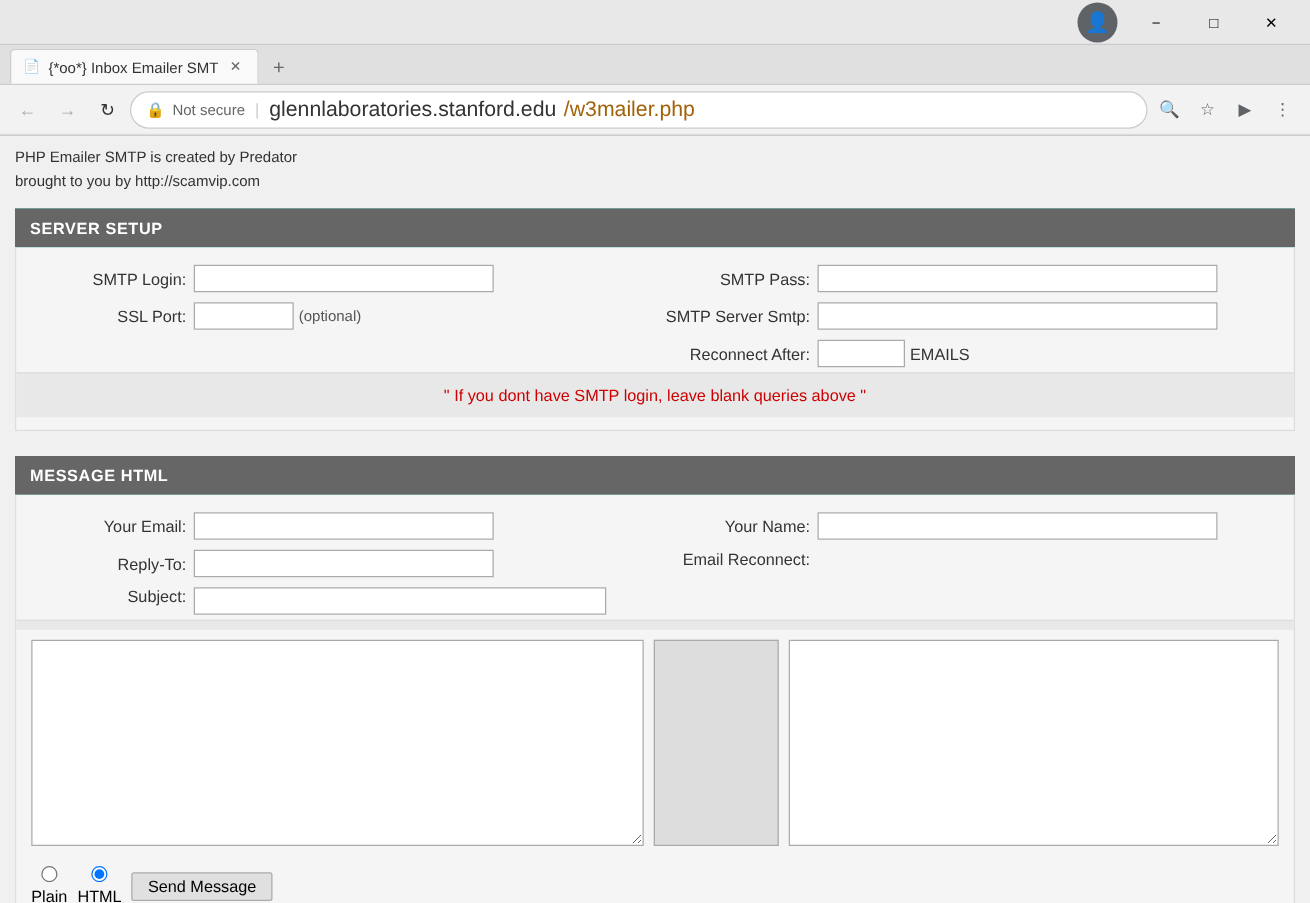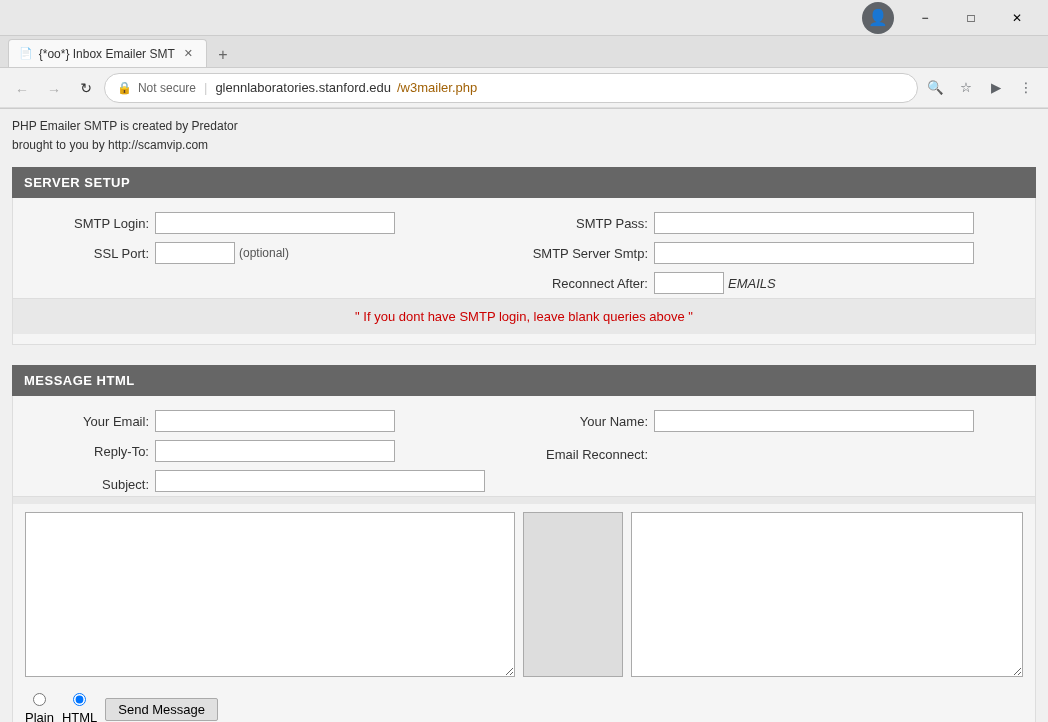--- a/index.html
+++ b/index.html
@@ -114,21 +114,21 @@
       border: 1px solid #ccc;
       border-radius: 20px;
       padding: 4px 12px;
       height: 30px;
       gap: 6px;
     }
 
     .lock-icon { color: #666; font-size: 12px; }
     .not-secure { color: #666; font-size: 12px; }
     .separator { color: #ccc; margin: 0 2px; }
-    .url-text { font-size: 13px; color: #333; }
+    .url-text { font-size: 17px; color: #333; }
     .url-highlight { color: #a16207; }
 
     .addr-btn {
       width: 28px;
       height: 28px;
       border: none;
       background: transparent;
       cursor: pointer;
       border-radius: 50%;
       display: flex;
@@ -174,21 +174,21 @@
 
     .section-body {
       background: #f5f5f5;
       border: 1px solid #ddd;
       border-top: none;
       padding: 10px 0;
     }
 
     .form-row {
       display: flex;
-      align-items: flex-end;
+      align-items: flex-start;
       padding: 4px 12px;
       min-height: 28px;
     }
 
     .form-label {
       text-align: right;
       min-width: 130px;
       padding-right: 6px;
       font-size: 13px;
       color: #333;
@@ -213,21 +213,20 @@
     }
 
     .reconnect-input {
       width: 70px;
     }
 
     .emails-label {
       margin-left: 4px;
       font-size: 13px;
       color: #333;
-      font-style: italic;
     }
 
     .two-col-row {
       display: flex;
       width: 100%;
     }
 
     .col-left {
       flex: 1;
       display: flex;

